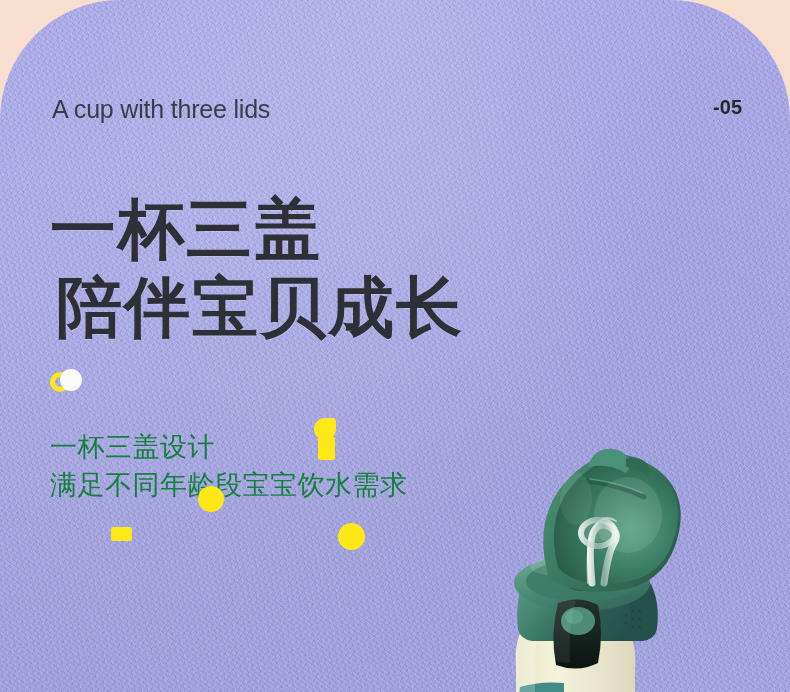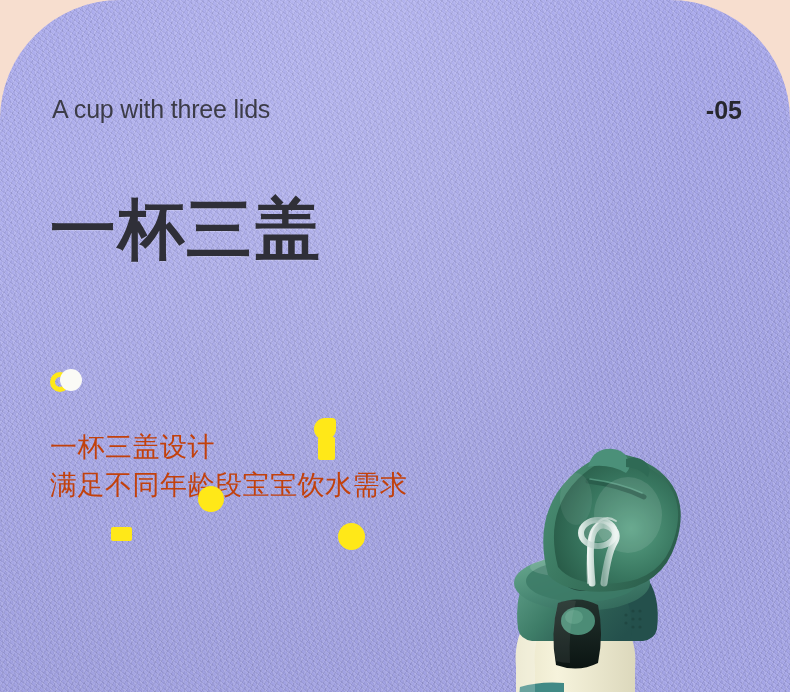--- a/index.html
+++ b/index.html
@@ -59,21 +59,21 @@
     font-weight: normal;
     color: #3C3C48;
     letter-spacing: -0.2px;
     white-space: nowrap;
   }
 
   
   #page-number {
     right: 48px;
     top: 96px;
-    font-size: 25px;
+    font-size: 20px;
     font-weight: bold;
     color: #27272E;
     letter-spacing: 0px;
   }
 
   
   #headline {
     left: 46px;
     top: 196px;
     width: 470px;
@@ -141,21 +141,21 @@
     z-index: 4;
   }
 
   
   #subcopy {
     left: 50px;
     top: 428px;
   }
   .sub-line {
     font-size: 27px;
-    color: #c2410c;
+    color: #15803d;
     line-height: 1.42;
     letter-spacing: 0.5px;
     white-space: nowrap;
   }
 
   
   #product {
     left: 500px;
     top: 415px;
     width: 300px;
@@ -175,20 +175,21 @@
   <div class="layer" id="page-number">-05</div>
 
   <div class="layer" id="headline">
     <div class="accent" id="accent-wedge-bei2"></div>
     <div class="accent" id="accent-sq-gai"></div>
     <div class="accent" id="accent-dot-ban"></div>
     <div class="accent" id="accent-dot-bei"></div>
     <div class="accent" id="accent-sq-pei"></div>
 
     <div class="hl-line" id="hl-line-1">一杯三盖</div>
+    <div class="hl-line" id="hl-line-2">陪伴宝贝成长</div>
   </div>
 
   <div class="layer" id="deco-ring"></div>
   <div class="layer" id="deco-circle"></div>
 
   <div class="layer" id="subcopy">
     <div class="sub-line">一杯三盖设计</div>
     <div class="sub-line">满足不同年龄段宝宝饮水需求</div>
   </div>
 

